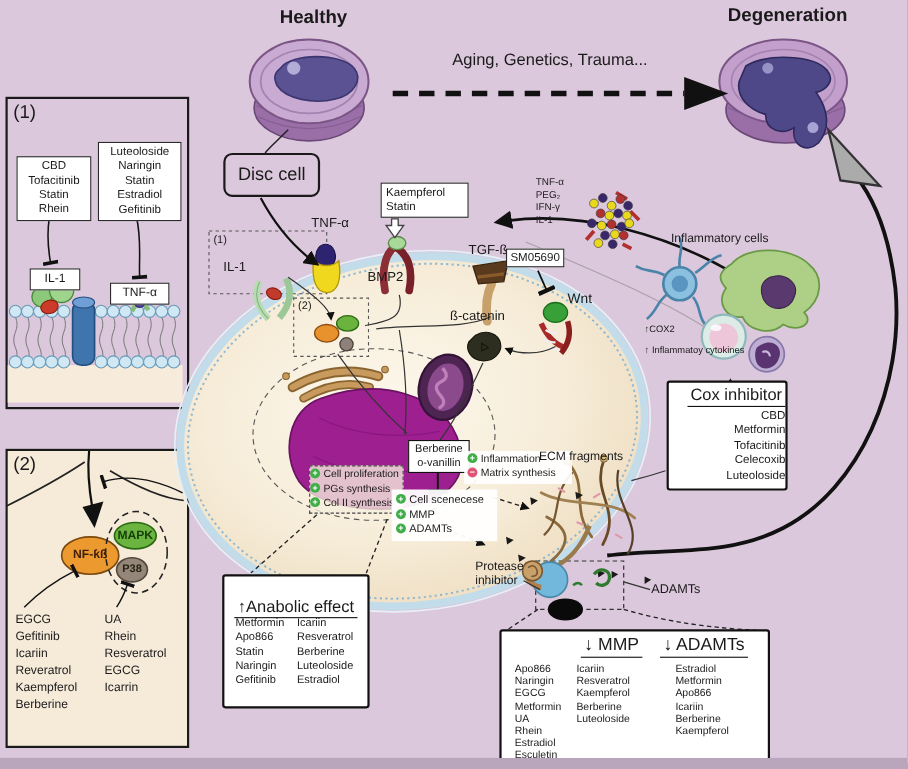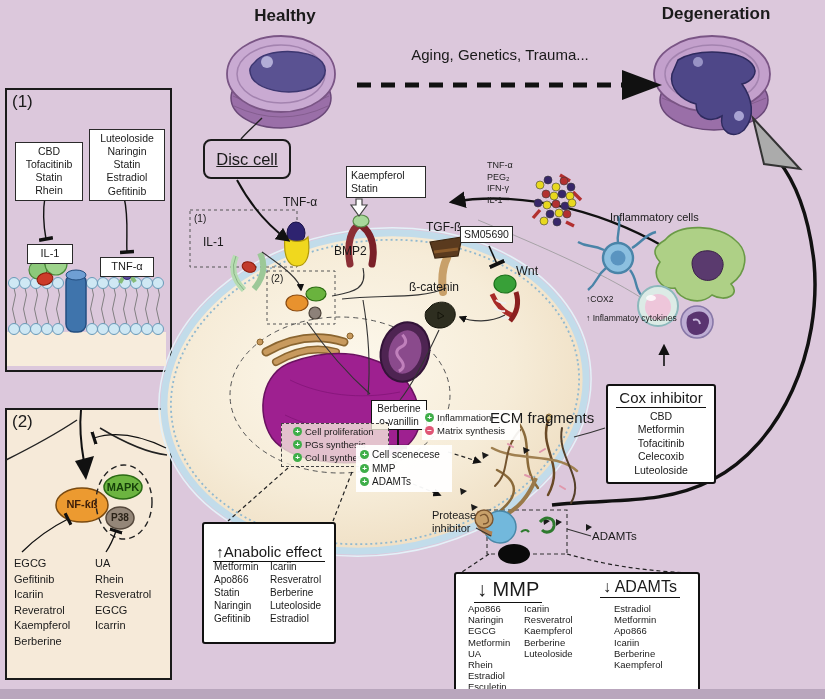--- a/index.html
+++ b/index.html
@@ -10,21 +10,21 @@
   .t17b{font-size:17px;font-weight:700;}
   .prelist{white-space:pre-line;}
   .wbox{background:#fff;border:1px solid #2a2a2a;padding:2px 4px;font-size:10.5px;line-height:1.25;text-align:center;}
   .panel{border:2.5px solid #1a1a1a;}
   .bigbox{background:#fff;border:2px solid #111;border-radius:3px;position:absolute;}
   .utitle{display:inline-block;border-bottom:1.5px solid #111;padding:0 3px 1px 3px;}
   .pi,.mi{display:inline-block;width:9px;height:9px;border-radius:50%;background:#3fae49;color:#fff;
       font-size:8px;font-weight:700;line-height:9px;text-align:center;margin-right:3px;vertical-align:1px;}
   .mi{background:#e05575;}
   .row{font-size:9.5px;line-height:1.35;white-space:nowrap;}
-  .discbox{border:2px solid #1a1a1a;border-radius:8px;text-align:center;font-size:16.5px;text-decoration:underline;}
+  .discbox{border:2px solid #1a1a1a;border-radius:8px;text-align:center;font-size:16.5px;}
   svg{position:absolute;left:0;top:0;}
 </style>
 </head>
 <body>
 
 <div id="stage">
 
   <div class="panel abs" style="left:5px;top:88px;width:163px;height:280px;background:#dcc8dc;"></div>
   <div class="panel abs" style="left:5px;top:408px;width:163px;height:268px;background:#f6ead9;"></div>
 
@@ -369,21 +369,21 @@
 Statin</div>
   <div class="abs lbl" style="left:334px;top:245px">BMP2</div>
   <div class="abs lbl" style="left:426px;top:221px">TGF-ß</div>
   <div class="abs wbox" style="left:460px;top:226px;font-size:10.5px;padding:1px 3px">SM05690</div>
   <div class="abs lbl" style="left:516px;top:264px;font-size:12.5px">Wnt</div>
   <div class="abs lbl" style="left:409px;top:281px">ß-catenin</div>
   <div class="abs" style="left:271px;top:273px;font-size:10px">(2)</div>
   <div class="abs prelist" style="left:371px;top:400px;width:54px;background:#fff;border:1.5px solid #111;font-size:10px;text-align:center;line-height:1.3;padding:1px 0">Berberine
 o-vanillin</div>
 
-  <div class="abs" style="left:281px;top:423px;width:84px;border:1px dashed #444;background:rgba(246,238,222,.78);padding:2px 11px">
+  <div class="abs" style="left:281px;top:423px;width:84px;border:1px dashed #444;background:rgba(246,238,222,.78);padding:2px 0">
     <div class="row"><span class="pi">+</span><span>Cell proliferation</span></div>
     <div class="row"><span class="pi">+</span><span>PGs synthesis</span></div>
     <div class="row"><span class="pi">+</span><span>Col II synthesis</span></div>
   </div>
 
   <div class="abs" style="left:356px;top:445px;width:88px;background:rgba(255,255,255,.95);padding:3px 4px">
     <div class="row" style="font-size:10px"><span class="pi">+</span><span>Cell scenecese</span></div>
     <div class="row" style="font-size:10px"><span class="pi">+</span><span>MMP</span></div>
     <div class="row" style="font-size:10px"><span class="pi">+</span><span>ADAMTs</span></div>
   </div>
@@ -398,30 +398,30 @@
 IFN-γ
 IL-1</div>
   <div class="abs" style="left:610px;top:211px;font-size:11px">Inflammatory cells</div>
   <div class="abs" style="left:586px;top:294px;font-size:8.5px">
     <span style="font-weight:700">↑</span><span>COX2</span>
   </div>
   <div class="abs" style="left:586px;top:313px;font-size:8.5px">
     <span style="font-weight:700">↑</span> <span>Inflammatoy cytokines</span>
   </div>
 
-  <div class="bigbox" style="left:606px;top:384px;width:106px;height:96px;text-align:center">
+  <div class="bigbox" style="left:606px;top:346px;width:106px;height:96px;text-align:right">
     <div style="font-size:15px;margin-top:3px"><span class="utitle">Cox inhibitor</span></div>
     <div class="prelist" style="font-size:10.5px;line-height:1.28;margin-top:2px">CBD
 Metformin
 Tofacitinib
 Celecoxib
 Luteoloside</div>
   </div>
 
-  <div class="abs" style="left:490px;top:409px;font-size:15px">ECM fragments</div>
+  <div class="abs" style="left:490px;top:409px;font-size:11px">ECM fragments</div>
   <div class="abs prelist" style="left:432px;top:509px;font-size:11px;line-height:1.2">Protease
 inhibitor</div>
   <div class="abs" style="left:592px;top:530px;font-size:11.5px">ADAMTs</div>
 
   <div class="bigbox" style="left:202px;top:522px;width:130px;height:118px">
     <div style="text-align:center;font-size:15px;margin-top:19px">
       <span class="utitle"><span>↑</span><span>Anabolic effect</span></span>
     </div>
     <div class="abs prelist" style="left:10px;top:36px;font-size:10px;line-height:1.3">Metformin
 Apo866
@@ -429,21 +429,21 @@
 Naringin
 Gefitinib</div>
     <div class="abs prelist" style="left:66px;top:36px;font-size:10px;line-height:1.3">Icariin
 Resveratrol
 Berberine
 Luteoloside
 Estradiol</div>
   </div>
 
   <div class="bigbox" style="left:454px;top:572px;width:242px;height:122px">
-    <div class="abs" style="left:18px;top:4px;width:100px;text-align:left;font-size:20px">
+    <div class="abs" style="left:28px;top:4px;width:100px;text-align:right;font-size:16px">
       <span class="utitle"><span>↓</span> <span>MMP</span></span>
     </div>
     <div class="abs prelist" style="left:12px;top:29px;font-size:9.5px;line-height:1.18">Apo866
 Naringin
 EGCG
 Metformin
 UA
 Rhein
 Estradiol
 Esculetin</div>

